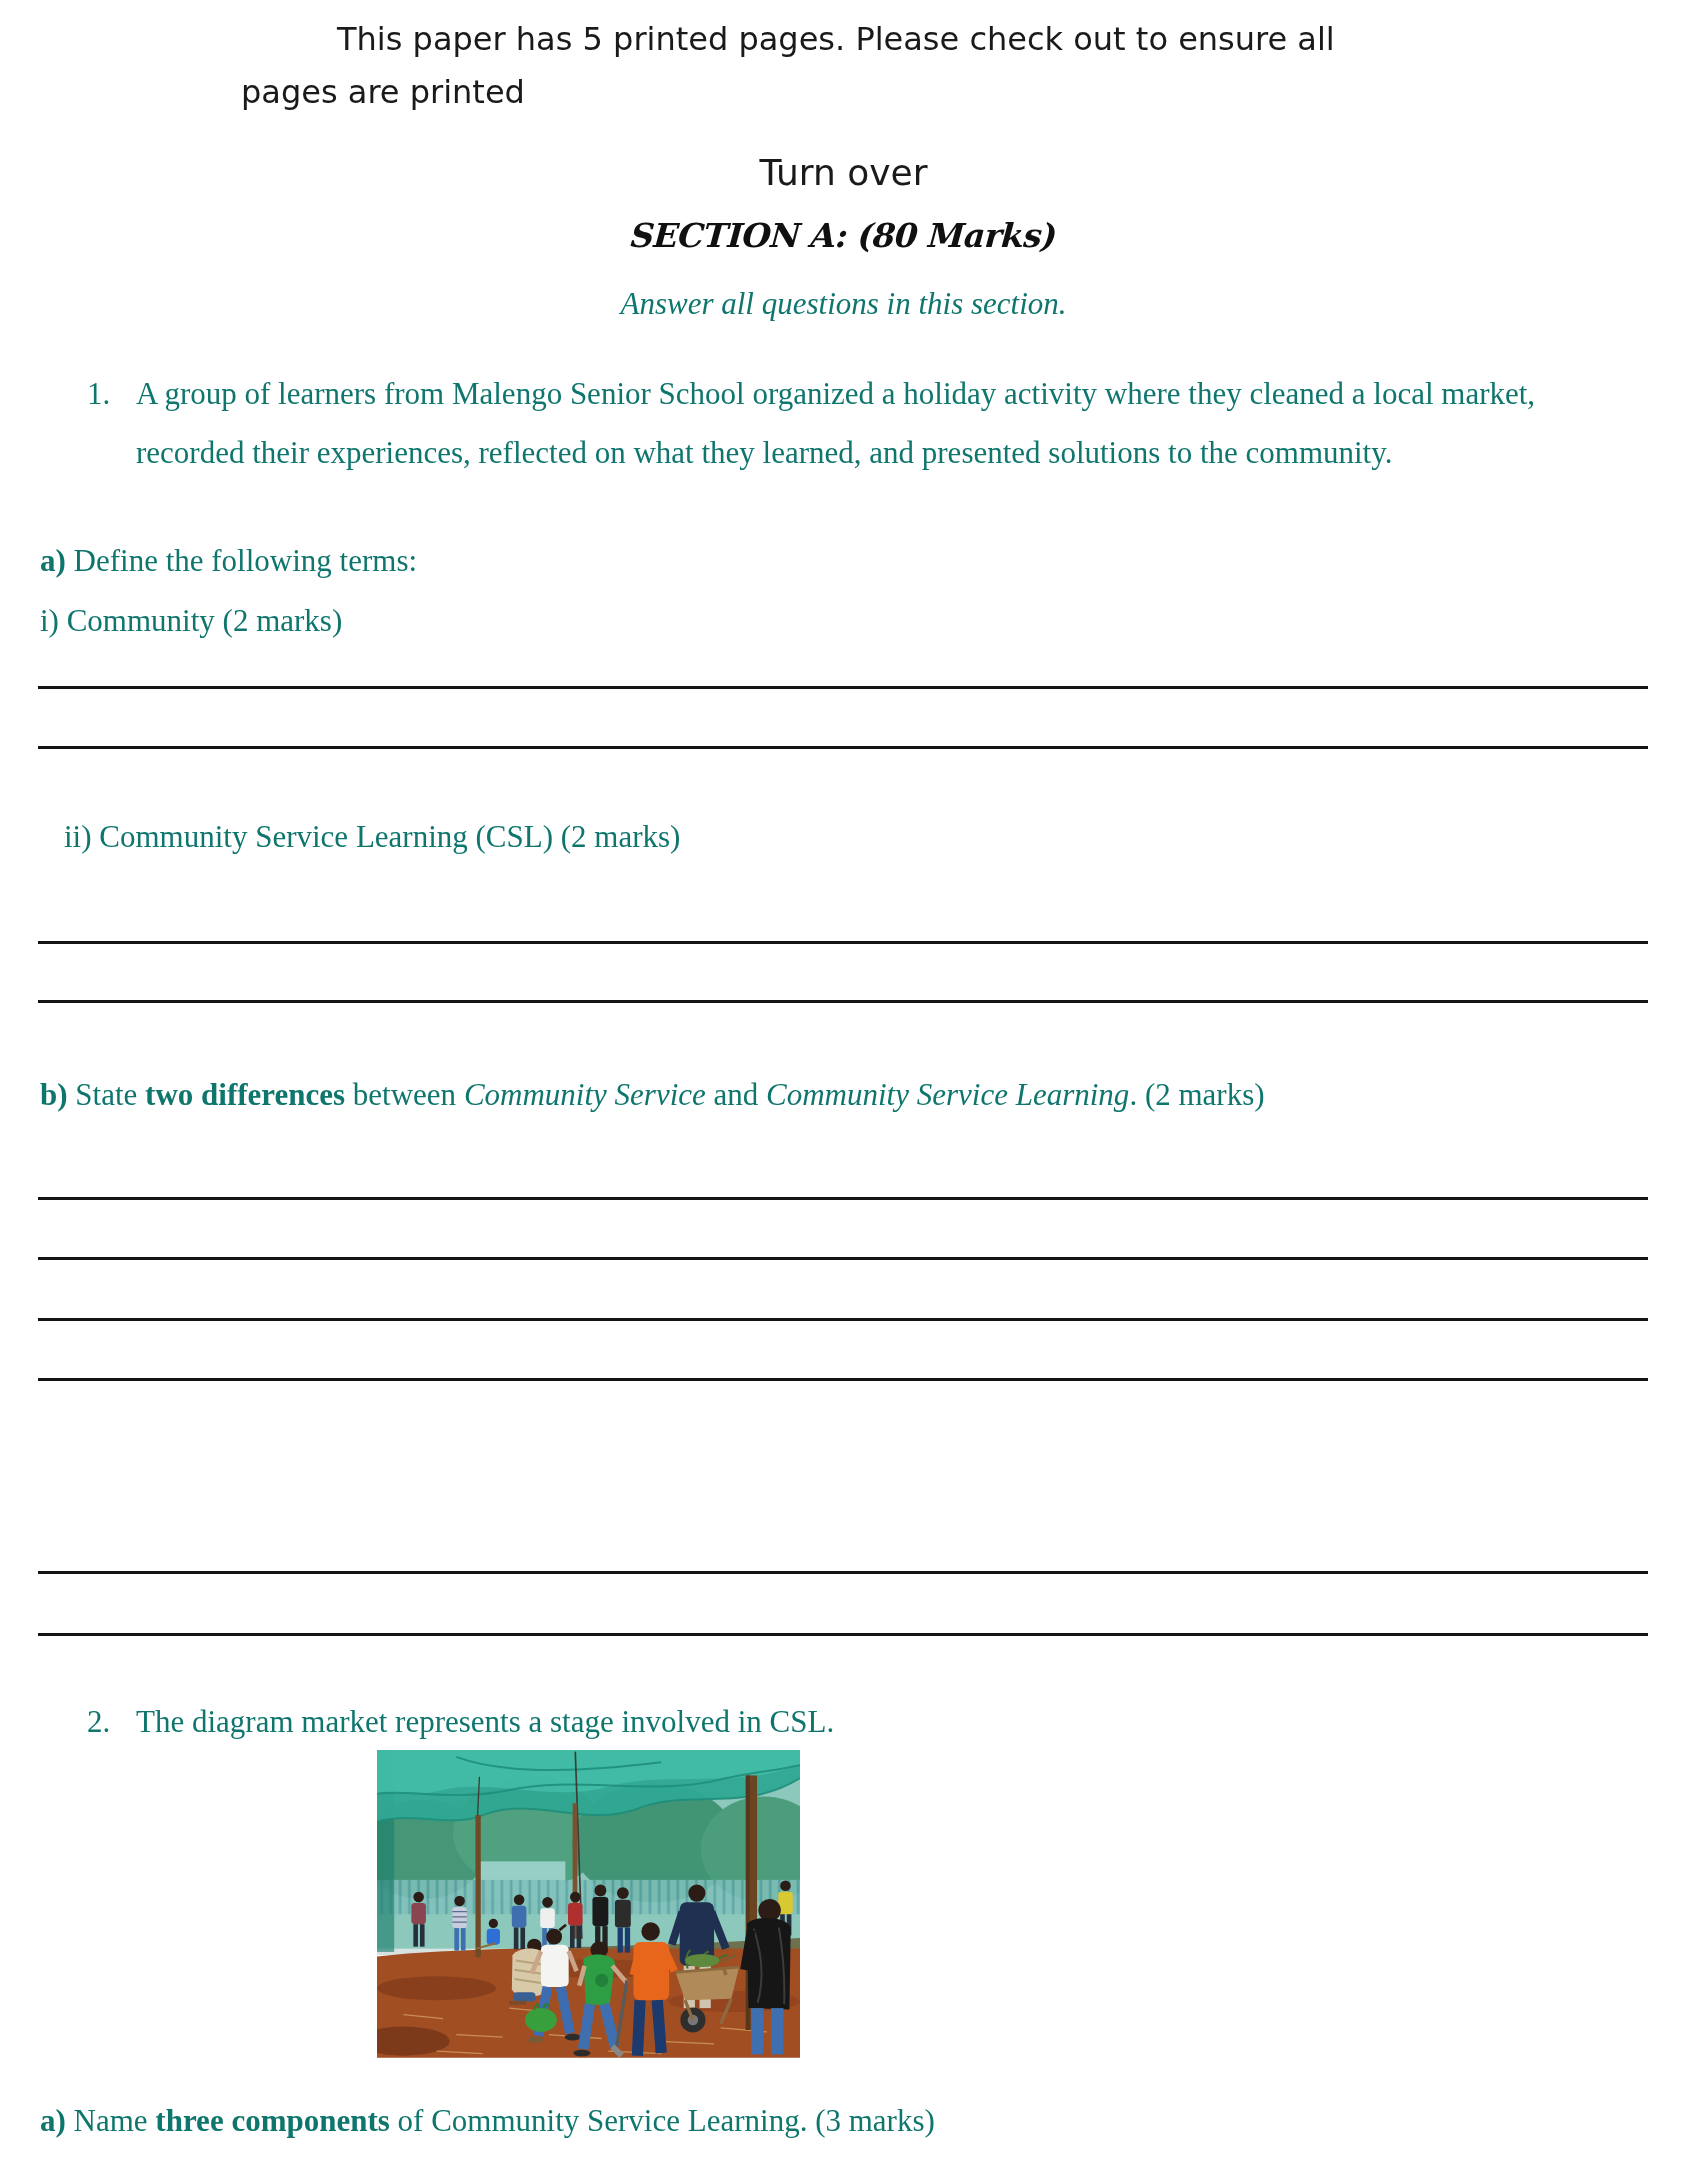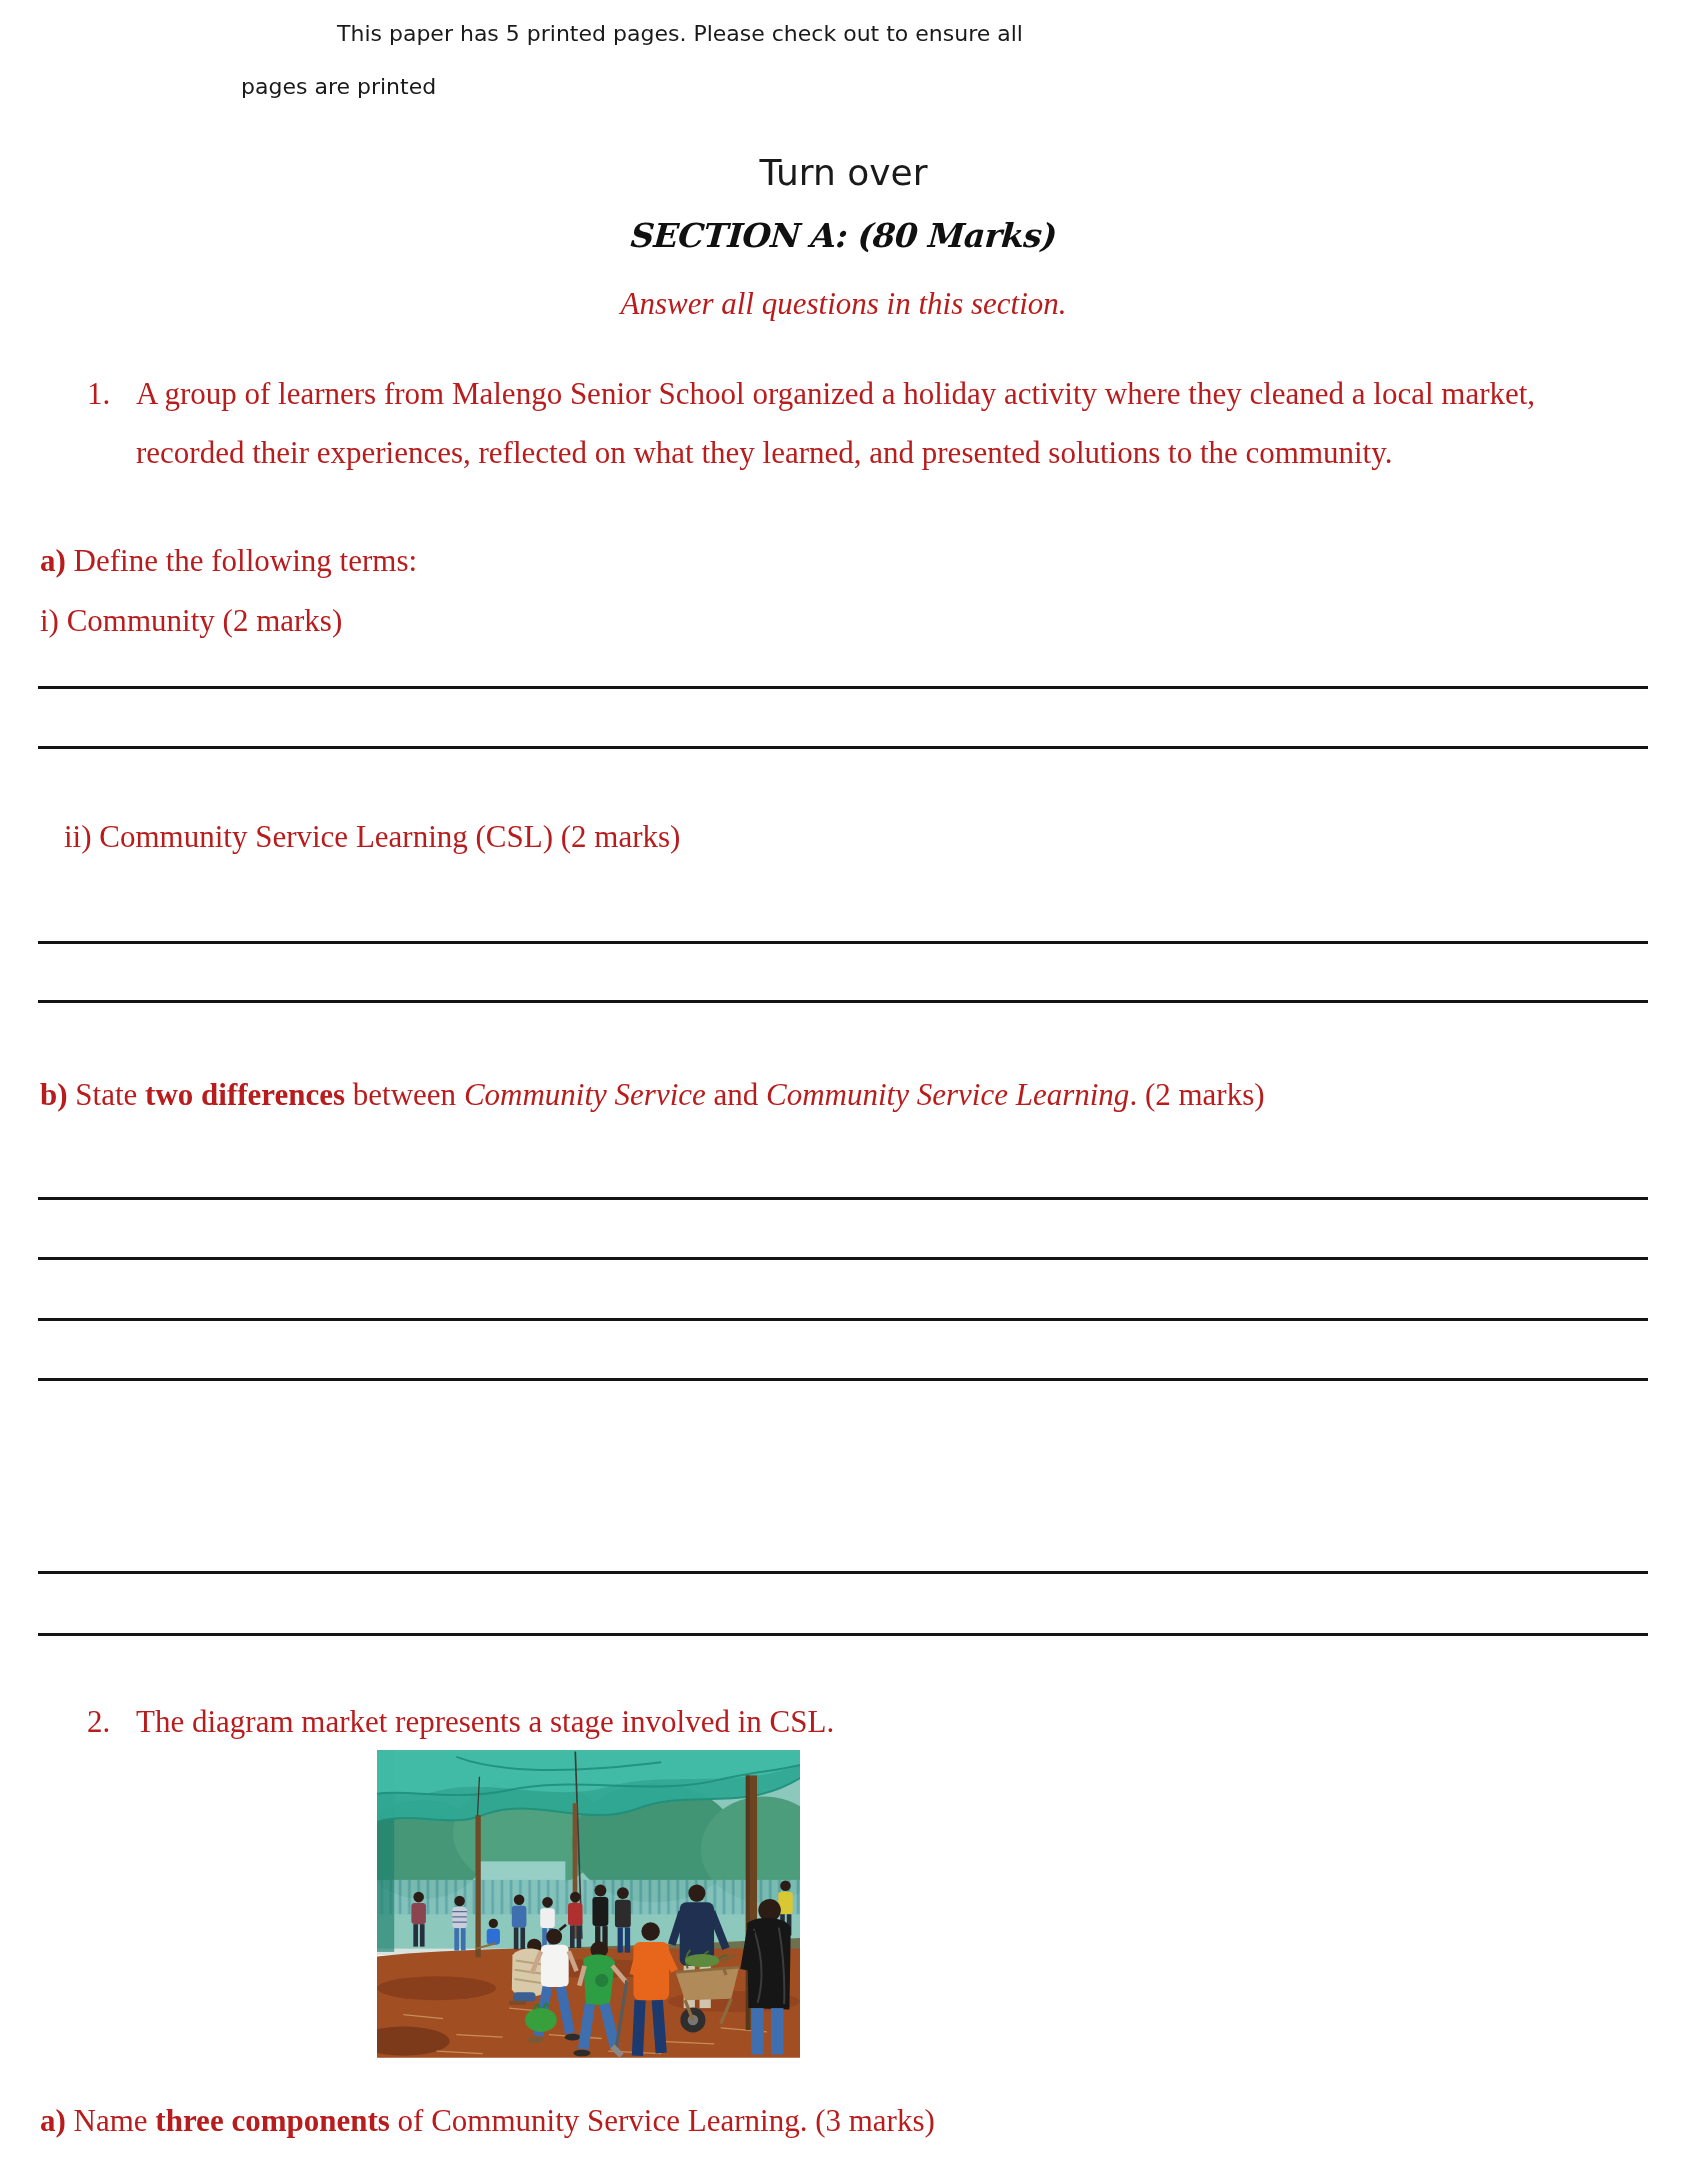--- a/index.html
+++ b/index.html
@@ -1,20 +1,20 @@
 <!DOCTYPE html>
 <html style="font-size:10.6px"><head>
 <meta charset="utf-8">
 <style>
   html,body{margin:0;padding:0;background:#ffffff;}
   .page{position:relative;width:1687px;height:2183px;background:#ffffff;overflow:hidden;
         color:#101010;}
   .t{position:absolute;white-space:nowrap;line-height:1.18;}
-  .sans{font-family:"DejaVu Sans","Liberation Sans",sans-serif;font-size:22px;color:#1a1a1a;}
-  .serif{font-family:"Liberation Serif","DejaVu Serif",serif;font-size:31px;color:#b91c1c;}
+  .sans{font-family:"DejaVu Sans","Liberation Sans",sans-serif;font-size:32px;color:#1a1a1a;}
+  .serif{font-family:"Liberation Serif","DejaVu Serif",serif;font-size:31px;color:#0f766e;}
   .center{left:0;width:1687px;text-align:center;}
   .b{font-weight:bold;}
   .i{font-style:italic;}
   .script{font-family:"DejaVu Serif","Liberation Serif",serif;font-size:33px;font-weight:bold;
           font-style:italic;letter-spacing:-0.7px;transform:skewX(-4deg);}
   .instr{font-size:31px;font-style:italic;}
   .ln{position:absolute;left:38px;width:1610px;height:0;border-top:3.3px solid #141414;}
   .photo{position:absolute;left:377px;top:1750px;width:423px;height:308px;}
 </style>
 </head>

